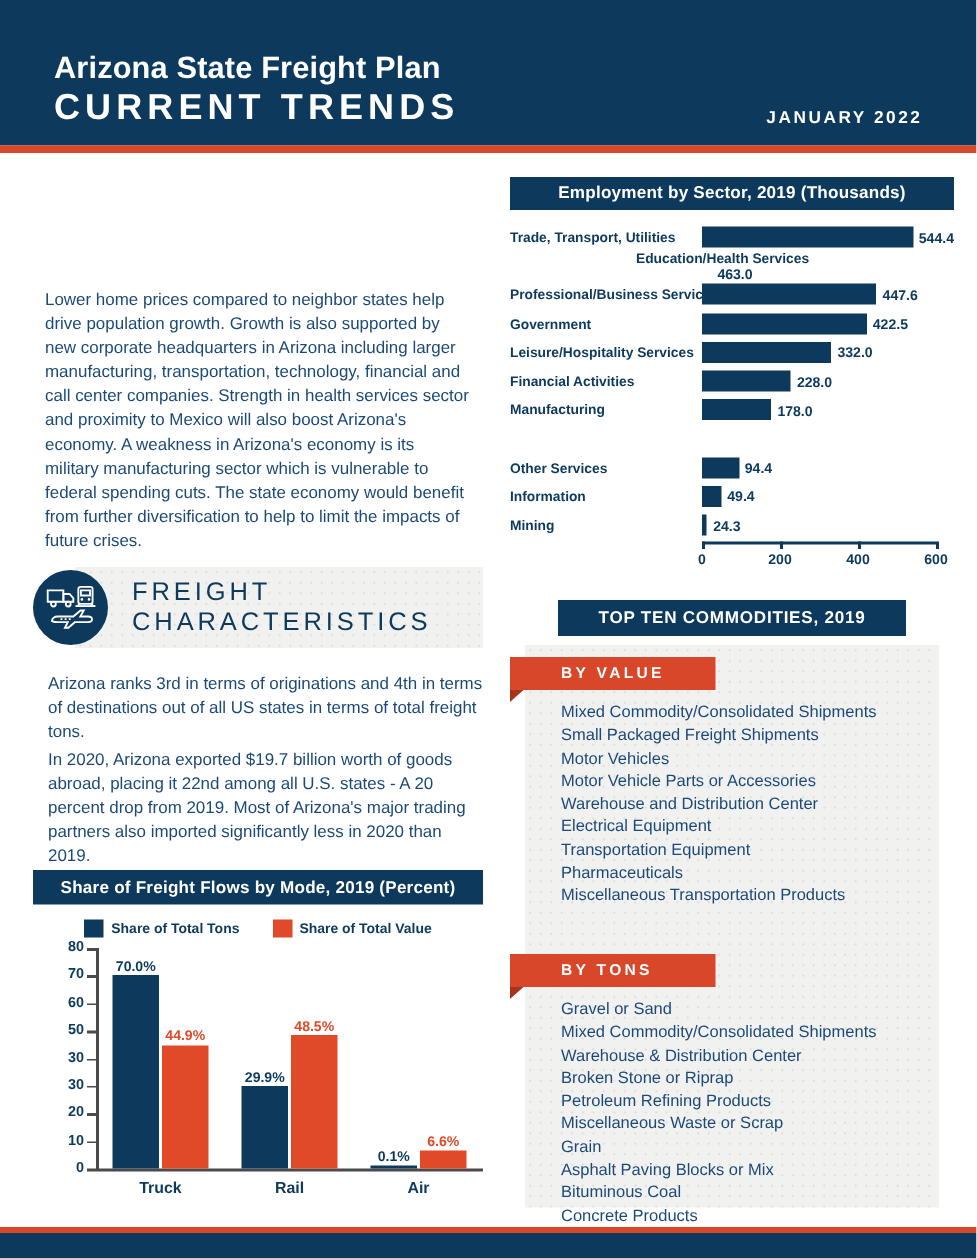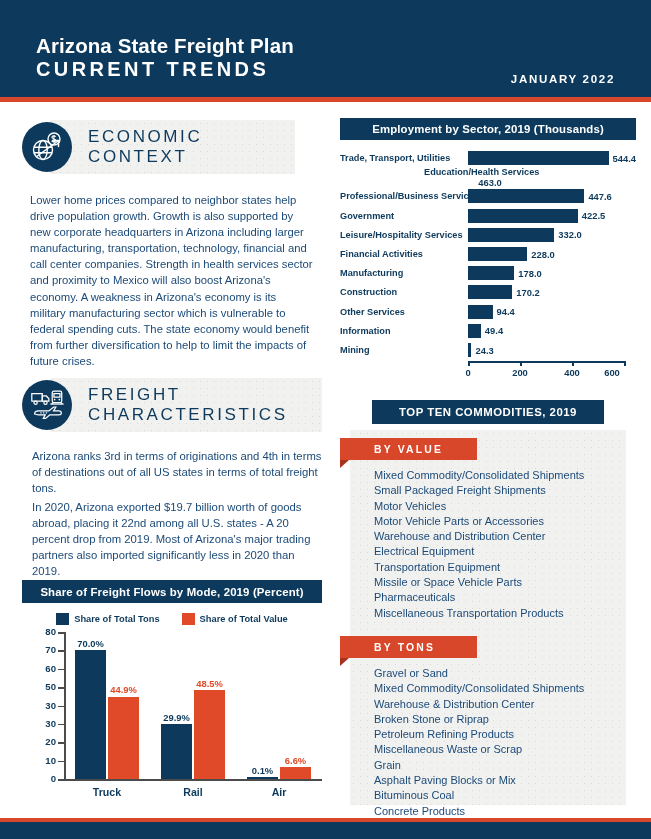--- a/index.html
+++ b/index.html
@@ -36,21 +36,21 @@
     position: absolute;
     left: 36px; top: 34px;
     font-size: 20.5px;
     font-weight: bold;
     color: #ffffff;
     letter-spacing: 0.1px;
   }
   .title-line2 {
     position: absolute;
     left: 36px; top: 58px;
-    font-size: 20px;
+    font-size: 24px;
     font-weight: bold;
     color: #ffffff;
     letter-spacing: 3.4px;
   }
   .header-date {
     position: absolute;
     right: 36px; top: 73px;
     font-size: 11.5px;
     font-weight: bold;
     color: #ffffff;
@@ -273,38 +273,20 @@
 
 <div class="page">
 
   <div class="header">
     <div class="title-line1">Arizona State Freight Plan</div>
     <div class="title-line2">CURRENT TRENDS</div>
     <div class="header-date">JANUARY 2022</div>
   </div>
   <div class="header-rule"></div>
 
-  <div class="sec-head" style="left:22px; top:120px; width:300px;">
-    <div class="band dotted" style="width:245px;"></div>
-    <div class="sec-circle">
-      <svg width="36" height="36" viewBox="0 0 36 36" fill="none" stroke="#ffffff" stroke-width="1.4">
-        <circle cx="14" cy="21" r="9.5"></circle>
-        <ellipse cx="14" cy="21" rx="4.2" ry="9.5"></ellipse>
-        <path d="M4.8 18.3 H23.2 M4.8 23.7 H23.2"></path>
-        <circle cx="25" cy="10" r="6" fill="#0d3a5c"></circle>
-        <path d="M26.7 7.7c-.5-.5-1.3-.8-2-.8-1 0-1.8.6-1.8 1.4 0 .9.8 1.2 1.9 1.5 1.1.3 1.9.7 1.9 1.6 0 .9-.8 1.4-1.9 1.4-.8 0-1.6-.3-2.1-.8 M25 6.1v7.8" stroke-width="1.1"></path>
-        <path d="M7 28 L29 12" stroke-width="1.5"></path>
-        <path d="M23.5 11.5 L29.5 11.5 L29.5 17.5" stroke-width="1.5" stroke-linecap="round" stroke-linejoin="round"></path>
-      </svg>
-    </div>
-    <div class="sec-title">
-      <div>ECONOMIC</div>
-      <div>CONTEXT</div>
-    </div>
-  </div>
 
   <p class="para" style="left:30px; top:192px; width:285px;">Lower home prices compared to neighbor states help drive population growth. Growth is also supported by new corporate headquarters in Arizona including larger manufacturing, transportation, technology, financial and call center companies. Strength in health services sector and proximity to Mexico will also boost Arizona's economy. A weakness in Arizona's economy is its military manufacturing sector which is vulnerable to federal spending cuts. The state economy would benefit from further diversification to help to limit the impacts of future crises.</p>
 
   <div class="sec-head" style="left:22px; top:378px; width:300px;">
     <div class="band dotted" style="width:272px;"></div>
     <div class="sec-circle">
       <svg width="38" height="38" viewBox="0 0 40 40" fill="none" stroke="#ffffff" stroke-width="1.3">
         <path d="M4 8 h11 v8 H4 z"></path>
         <path d="M15 10.5 h4.3 l2.7 3 v2.5 H15 z"></path>
         <circle cx="8" cy="17.6" r="1.7"></circle>
@@ -359,25 +341,20 @@
         <div class="emp-row" style="top: 98px;">
           <div class="emp-label">Financial Activities</div>
           <div class="emp-bar" style="width: 59.28px;"></div>
           <div class="emp-val">228.0</div>
         </div>
         <div class="emp-row" style="top: 117.2px;">
           <div class="emp-label">Manufacturing</div>
           <div class="emp-bar" style="width: 46.28px;"></div>
           <div class="emp-val">178.0</div>
         </div>
-        <div class="emp-row" style="top: 136.4px;">
-          <div class="emp-label">Construction</div>
-          <div class="emp-bar" style="width: 44.252px;"></div>
-          <div class="emp-val">170.2</div>
-        </div>
         <div class="emp-row" style="top: 155.6px;">
           <div class="emp-label">Other Services</div>
           <div class="emp-bar" style="width: 24.544px;"></div>
           <div class="emp-val">94.4</div>
         </div>
         <div class="emp-row" style="top: 174.8px;">
           <div class="emp-label">Information</div>
           <div class="emp-bar" style="width: 12.844px;"></div>
           <div class="emp-val">49.4</div>
         </div>
@@ -388,42 +365,41 @@
         </div>
         <div class="emp-axis">
           <div class="emp-axis-line"></div>
           <div class="emp-tick" style="left: 0px;"></div>
           <div class="emp-tick-lbl" style="left: 0px;">0</div>
           <div class="emp-tick" style="left: 52px;"></div>
           <div class="emp-tick-lbl" style="left: 52px;">200</div>
           <div class="emp-tick" style="left: 104px;"></div>
           <div class="emp-tick-lbl" style="left: 104px;">400</div>
           <div class="emp-tick" style="left: 156px;"></div>
-          <div class="emp-tick-lbl" style="left: 144px;">600</div>
+          <div class="emp-tick-lbl" style="left: 156px;">600</div>
         </div>
       </div>
   </div>
 
   <div id="com-card">
     <div class="chart-title com-title">TOP TEN COMMODITIES, 2019</div>
 
     <div class="com-panel dotted">
 
       <div class="ribbon" style="top:8px;"></div>
       <div class="ribbon-tail" style="top:30px;"></div>
       <div class="ribbon-lbl" style="top:8px;">BY VALUE</div>
       <ul class="com-list" id="by-value-list" style="top:38px;">
           <li>Mixed Commodity/Consolidated Shipments</li>
           <li>Small Packaged Freight Shipments</li>
           <li>Motor Vehicles</li>
           <li>Motor Vehicle Parts or Accessories</li>
           <li>Warehouse and Distribution Center</li>
           <li>Electrical Equipment</li>
           <li>Transportation Equipment</li>
-          <li>Missile or Space Vehicle Parts</li>
           <li>Pharmaceuticals</li>
           <li>Miscellaneous Transportation Products</li>
         </ul>
 
       <div class="ribbon" style="top:206px;"></div>
       <div class="ribbon-tail" style="top:228px;"></div>
       <div class="ribbon-lbl" style="top:206px;">BY TONS</div>
       <ul class="com-list" id="by-tons-list" style="top:236px;">
           <li>Gravel or Sand</li>
           <li>Mixed Commodity/Consolidated Shipments</li>

